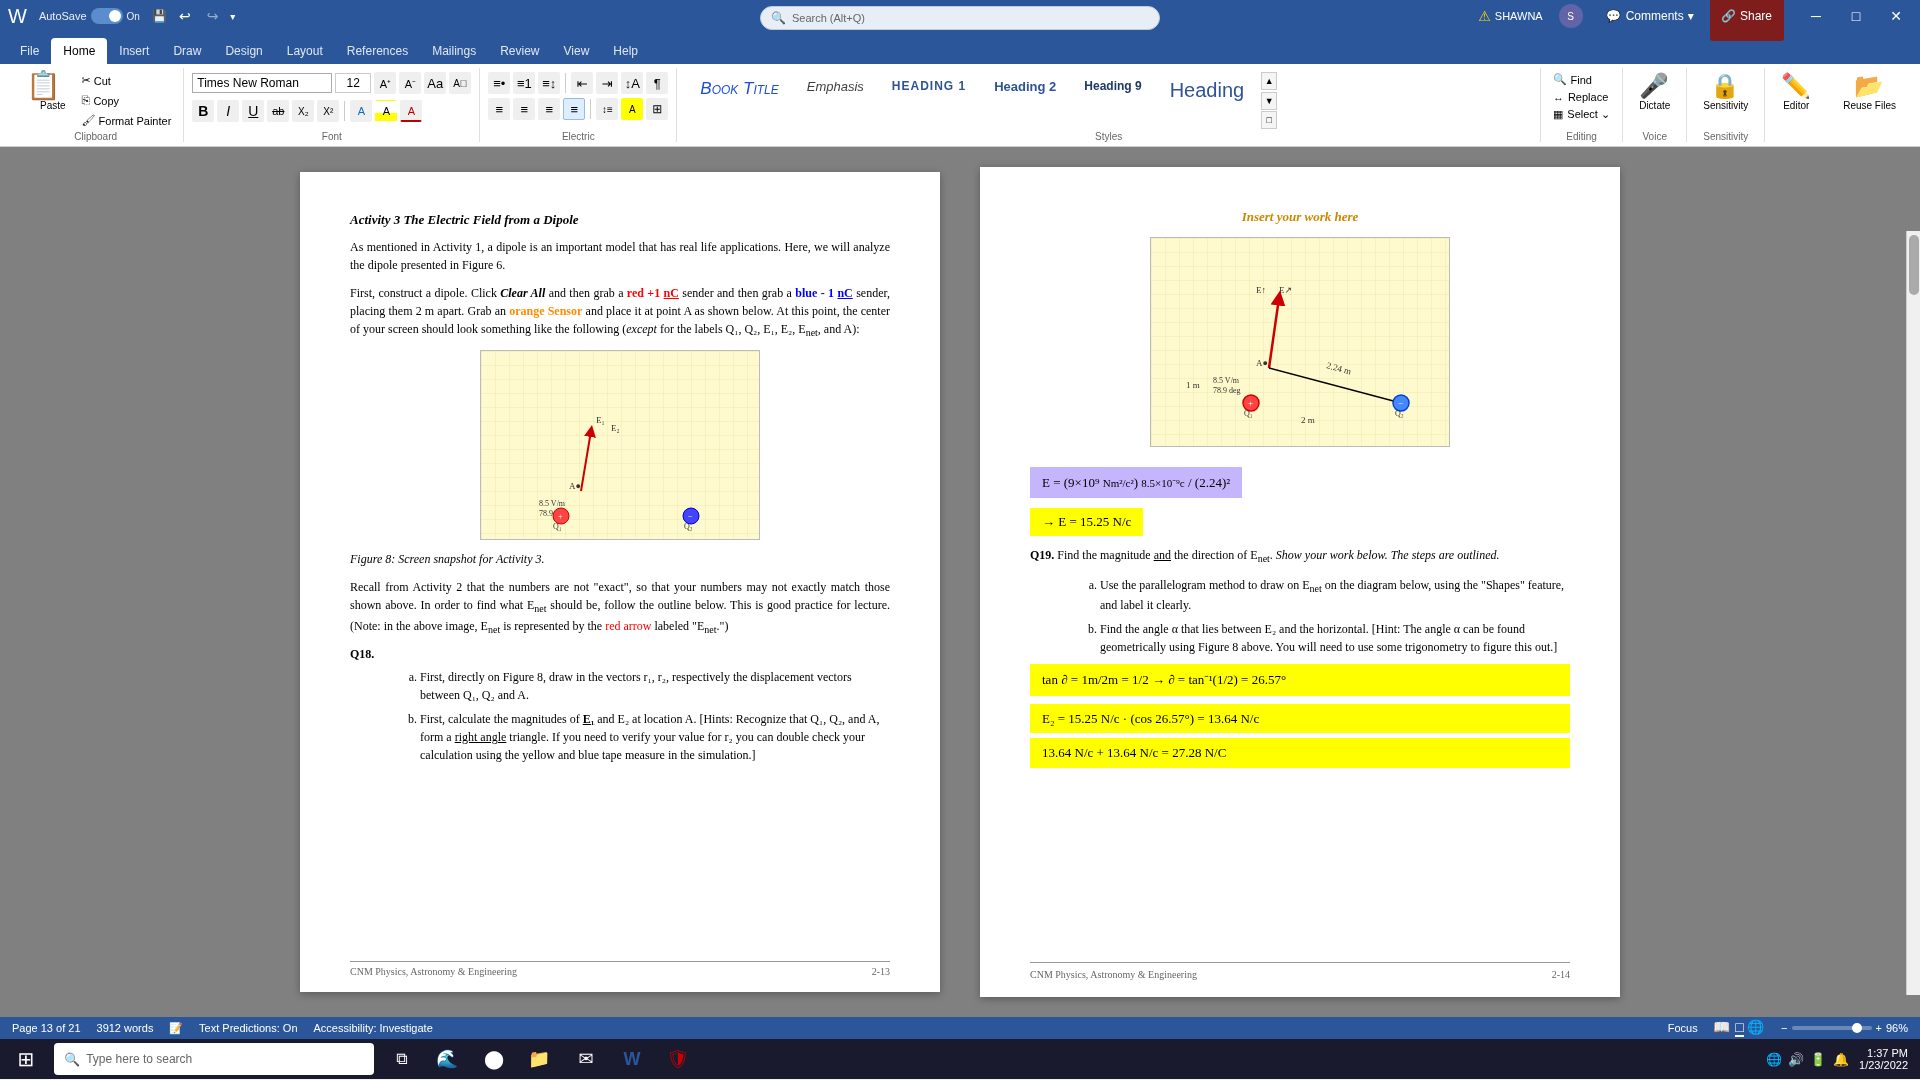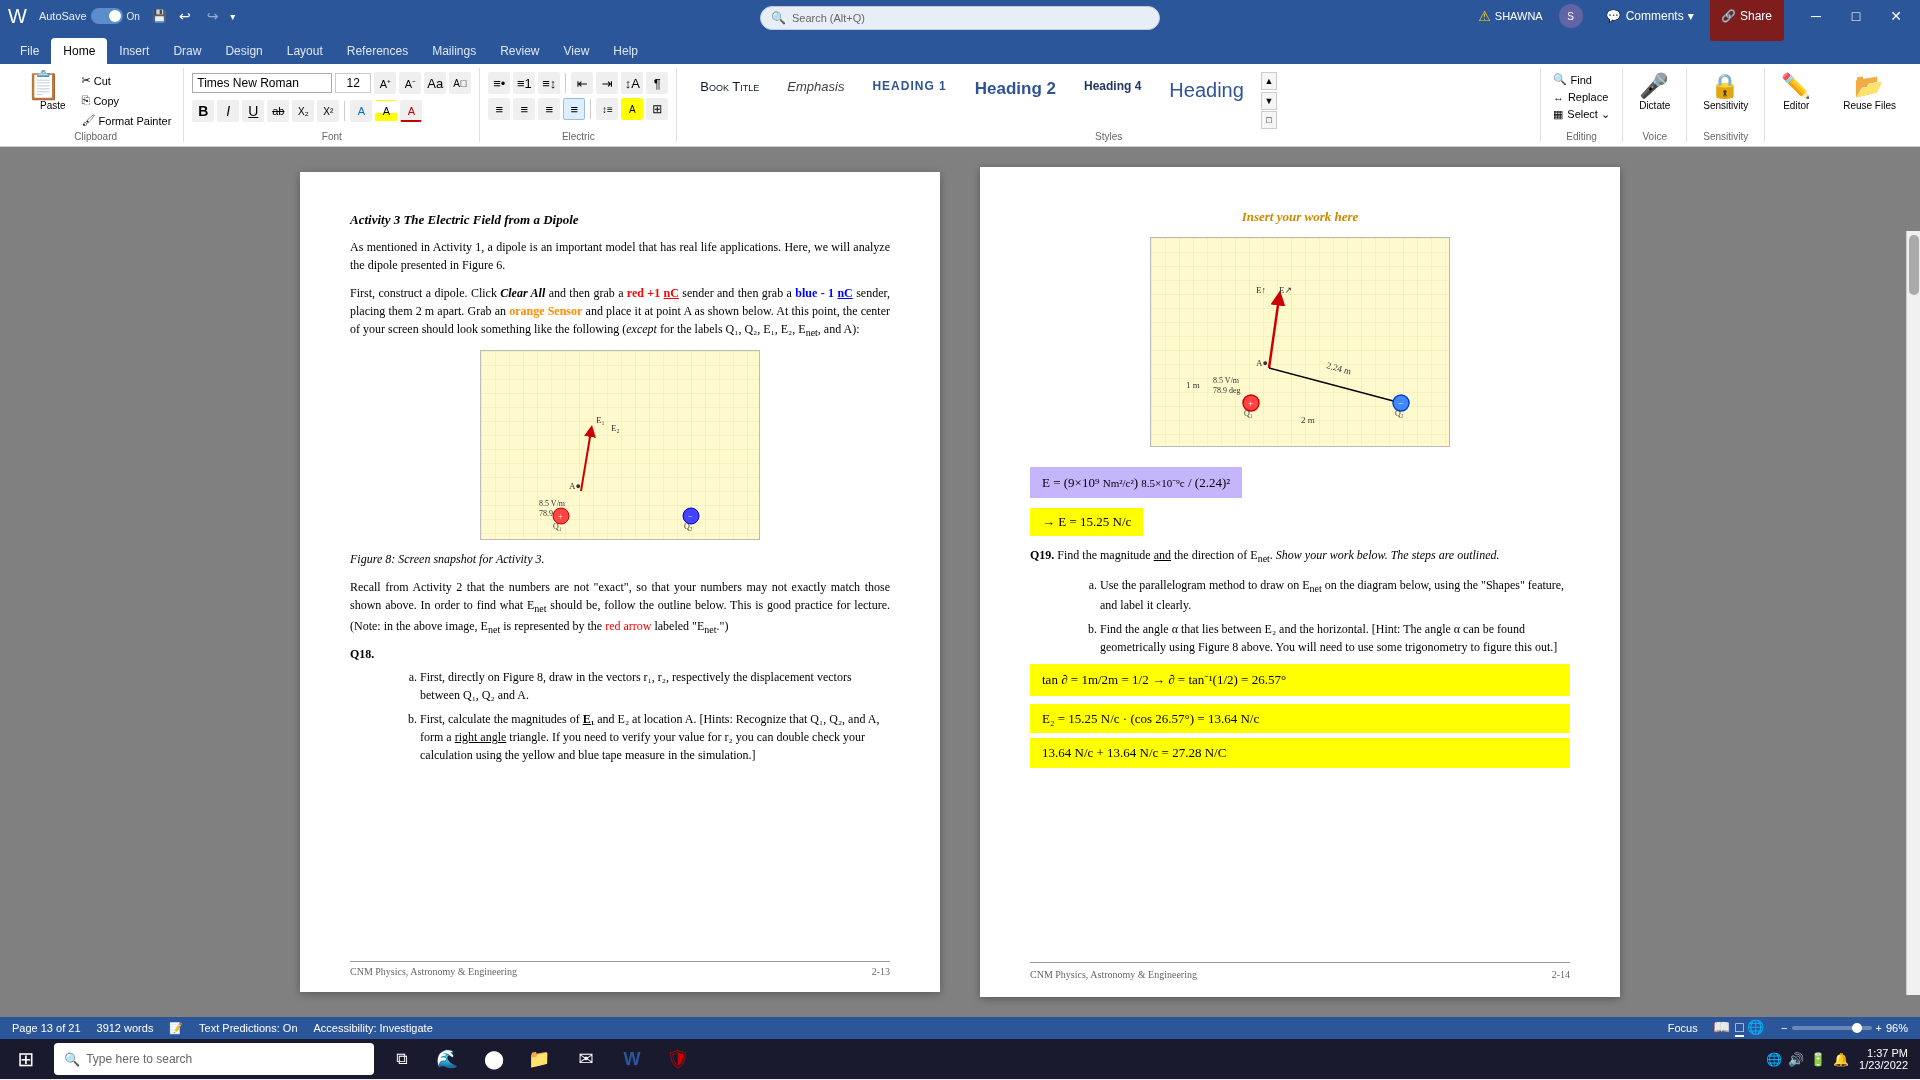--- a/index.html
+++ b/index.html
@@ -212,25 +212,25 @@
         <button class="format-btn" style="font-size:10px;background:#ffff00;">A</button>
         <button class="format-btn" style="font-size:12px;">⊞</button>
       </div>
     </div>
     <div class="ribbon-group-label">Electric</div>
   </div>
 
   <div class="ribbon-group" style="flex:1;min-width:0;">
     <div style="display:flex;align-items:stretch;flex:1;overflow:hidden;padding-top:4px;">
       <div class="styles-list">
-        <div class="style-item" style="font-variant:small-caps;color:#0f172a;font-size:13px;">Book Title</div>
+        <div class="style-item" style="font-variant:small-caps;color:#1d4ed8;font-size:17px;font-style:italic;">Book Title</div>
         <div class="style-item" style="font-style:italic;color:#404040;font-size:13px;">Emphasis</div>
         <div class="style-item" style="font-weight:bold;text-transform:uppercase;color:#2f5496;font-size:12px;letter-spacing:1px;">HEADING 1</div>
-        <div class="style-item" style="font-weight:bold;color:#2f5496;font-size:17px;">Heading 2</div>
-        <div class="style-item" style="font-weight:bold;color:#1f3864;font-size:12px;">Heading 4</div>
+        <div class="style-item" style="font-weight:bold;color:#2f5496;font-size:13px;">Heading 2</div>
+        <div class="style-item" style="font-weight:bold;color:#1f3864;font-size:12px;">Heading 9</div>
         <div class="style-item" style="font-size:20px;color:#2f5496;">Heading</div>
       </div>
       <div style="display:flex;flex-direction:column;justify-content:space-between;margin-left:2px;">
         <div class="style-scroll-btn">▲</div>
         <div class="style-scroll-btn">▼</div>
         <div class="style-scroll-btn">□</div>
       </div>
     </div>
     <div class="ribbon-group-label">Styles</div>
   </div>

